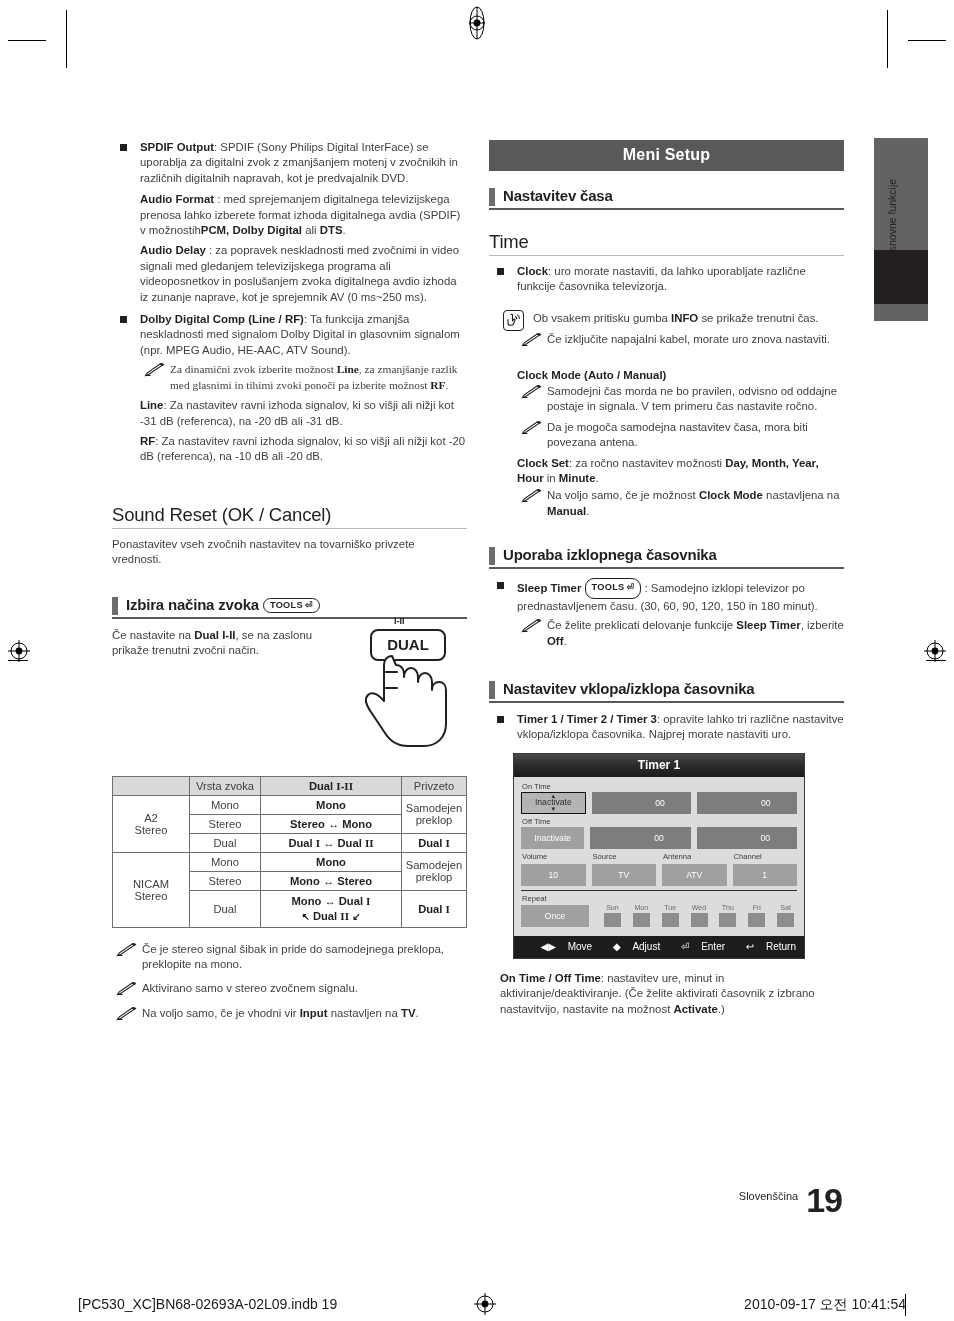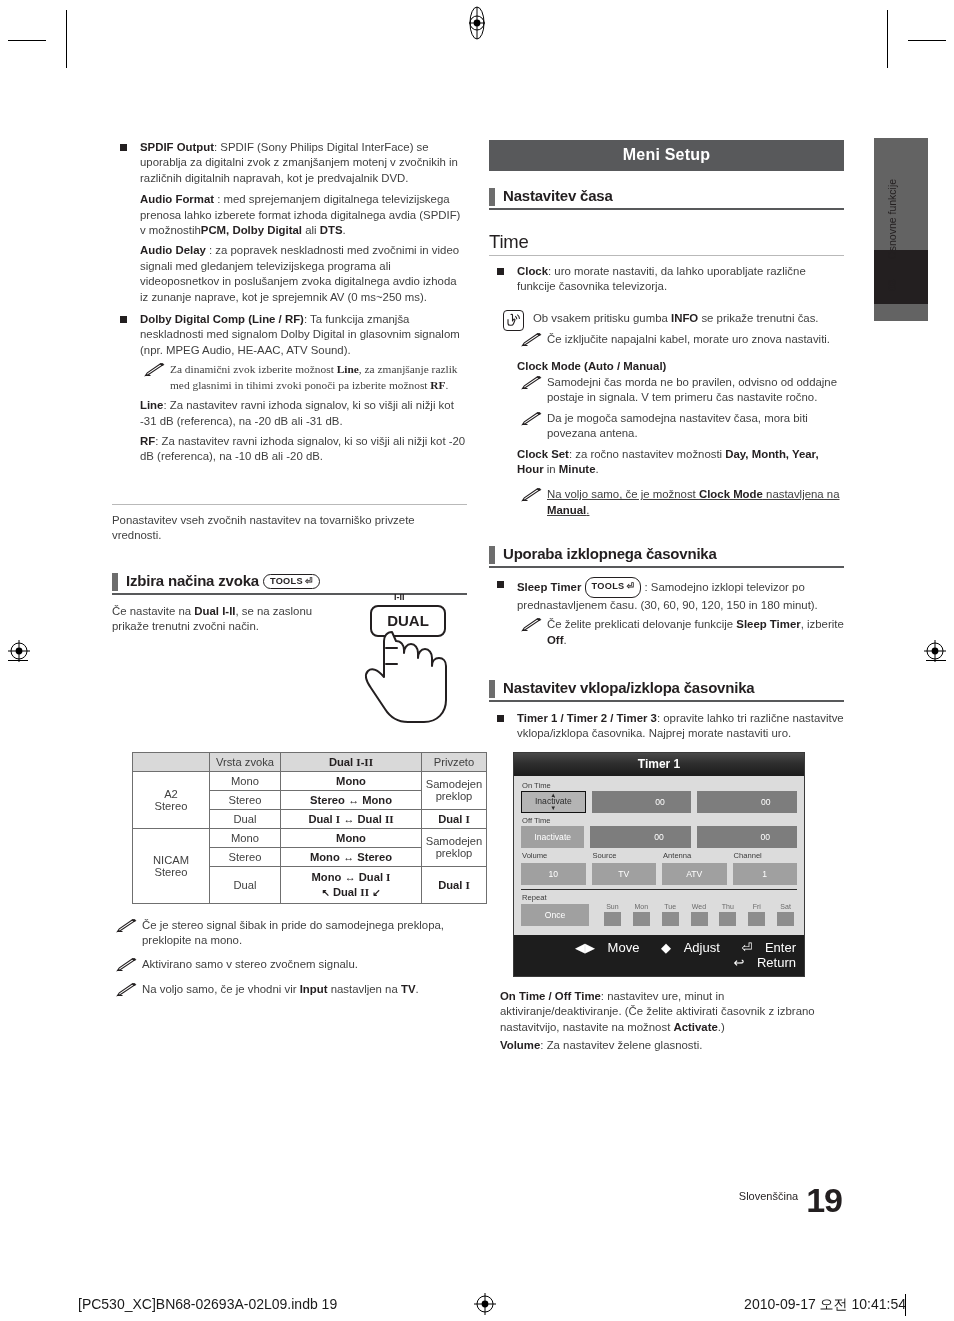--- a/index.html
+++ b/index.html
@@ -94,21 +94,21 @@
   .cell .caret.up{top:1px;}
   .cell .caret.dn{bottom:1px;}
   .quad{display:flex;gap:6px;margin-bottom:2px;}
   .quad > div{flex:1;}
   .sep{border-top:1.4px solid #2b2b2b;margin:4px 0 3px;}
   .repeat-row{display:flex;align-items:flex-end;gap:6px;}
   .daybox{text-align:center;width:26px;}
   .daybox .dn{font-size:7px;color:#6a6a6a;margin-bottom:2px;}
   .daybox .sqd{width:17px;height:14px;background:#8d8d8d;margin:0 auto;}
   .tv-foot{
-    background:#1d1d1d;color:#fff;font-size:13px;text-align:right;
+    background:#1d1d1d;color:#fff;font-size:10px;text-align:right;
     padding:5px 8px 6px 0;margin-top:5px;
   }
   .tv-foot span{margin-left:9px;white-space:nowrap;}
 
   
   .tab-wrap{position:absolute;left:860px;top:138px;width:68px;height:183px;}
   .tab-grey{position:absolute;left:14px;top:0;width:54px;height:183px;background:#636363;}
   .tab-black{position:absolute;left:14px;top:112px;width:54px;height:54px;background:#231f20;}
   .tab-txt{
     position:absolute;left:-58px;top:57px;width:180px;
@@ -201,20 +201,21 @@
 
     <div class="sub body-txt" style="margin-top:4px;">
       <b>Line</b><span>: Za nastavitev ravni izhoda signalov, ki so višji ali nižji kot -31 dB (referenca), na -20 dB ali -31 dB.</span>
     </div>
     <div class="sub body-txt">
       <b>RF</b><span>: Za nastavitev ravni izhoda signalov, ki so višji ali nižji kot -20 dB (referenca), na -10 dB ali -20 dB.</span>
     </div>
 
     <div style="height:34px;"></div>
 
+    <h1 class="sect">Sound Reset (OK / Cancel)</h1>
     <div class="rule-thin"></div>
     <div class="body-txt" style="margin-bottom:28px;">Ponastavitev vseh zvočnih nastavitev na tovarniško privzete vrednosti.</div>
 
     <h2 class="bar">
       <span class="tick"></span>
       <span>Izbira načina zvoka</span>
       <span class="tools"><span>TOOLS</span><span class="arr">⏎</span></span>
     </h2>
     <div class="rule-thick"></div>
 
@@ -232,21 +233,21 @@
         <svg width="118" height="108" viewBox="0 0 118 108" style="position:absolute;left:0;top:38px;">
           <g fill="#ffffff" stroke="#231f20" stroke-width="2" stroke-linejoin="round" stroke-linecap="round">
             <path d="M40 2 c-5 0 -8 4 -8 9 l0 36 c-6 -7 -12 -10 -16 -6 c-4 4 -2 10 3 17 l14 21 c5 8 13 13 23 13 l16 0 c13 0 22 -9 22 -22 l0 -34 c0 -5 -3 -8 -7 -8 c-4 0 -7 3 -7 8 l0 -8 c0 -5 -3 -9 -7 -9 c-4 0 -7 4 -7 9 l0 -5 c0 -5 -3 -9 -7 -9 c-4 0 -7 4 -7 9 l0 -3 c0 -5 -3 -9 -8 -9 z"></path>
             <path d="M34 18 l11 0" fill="none"></path>
             <path d="M34 34 l11 0" fill="none"></path>
           </g>
         </svg>
       </div>
     </div>
 
-    <table class="sound" style="margin-top:8px;margin-left:20px;">
+    <table class="sound" style="margin-top:8px;">
       <thead>
         <tr>
           <th style="width:72px;"></th>
           <th style="width:66px;">Vrsta zvoka</th>
           <th class="b" style="width:136px;">Dual <span class="rn">I</span>-<span class="rn">II</span></th>
           <th>Privzeto</th>
         </tr>
       </thead>
       <tbody>
         <tr>
@@ -357,21 +358,21 @@
       <span class="pencil" style="left:32px;">
         <svg width="22" height="14" viewBox="0 0 22 14">
           <path d="M1.5 12.5 L4.5 11.5 L18 2.5 L16.5 0.8 L3.3 9.8 Z" fill="none" stroke="#231f20" stroke-width="1.1"></path>
           <path d="M16.5 0.8 L18.5 0.2 L20 1.8 L18 2.5 Z" fill="#231f20" stroke="#231f20" stroke-width="0.7"></path>
           <path d="M1.5 12.5 L6.5 12.5" stroke="#231f20" stroke-width="1"></path>
         </svg>
       </span>
       <span>Če izključite napajalni kabel, morate uro znova nastaviti.</span>
     </div>
 
-    <div class="body-txt" style="padding-left:28px;margin-top:11px;">
+    <div class="body-txt" style="padding-left:28px;margin-top:20px;">
       <b>Clock Mode (Auto / Manual)</b>
     </div>
 
     <div class="note body-txt" style="padding-left:58px;margin-top:1px;">
       <span class="pencil" style="left:32px;">
         <svg width="22" height="14" viewBox="0 0 22 14">
           <path d="M1.5 12.5 L4.5 11.5 L18 2.5 L16.5 0.8 L3.3 9.8 Z" fill="none" stroke="#231f20" stroke-width="1.1"></path>
           <path d="M16.5 0.8 L18.5 0.2 L20 1.8 L18 2.5 Z" fill="#231f20" stroke="#231f20" stroke-width="0.7"></path>
           <path d="M1.5 12.5 L6.5 12.5" stroke="#231f20" stroke-width="1"></path>
         </svg>
@@ -387,21 +388,21 @@
           <path d="M1.5 12.5 L6.5 12.5" stroke="#231f20" stroke-width="1"></path>
         </svg>
       </span>
       <span>Da je mogoča samodejna nastavitev časa, mora biti povezana antena.</span>
     </div>
 
     <div class="body-txt" style="padding-left:28px;margin-top:5px;">
       <b>Clock Set</b><span>: za ročno nastavitev možnosti </span><b>Day, Month, Year, Hour</b><span> in </span><b>Minute</b><span>.</span>
     </div>
 
-    <div class="note body-txt" style="padding-left:58px;margin-top:10px;text-decoration:underline;">
+    <div class="note body-txt" style="padding-left:58px;margin-top:2px;">
       <span class="pencil" style="left:32px;">
         <svg width="22" height="14" viewBox="0 0 22 14">
           <path d="M1.5 12.5 L4.5 11.5 L18 2.5 L16.5 0.8 L3.3 9.8 Z" fill="none" stroke="#231f20" stroke-width="1.1"></path>
           <path d="M16.5 0.8 L18.5 0.2 L20 1.8 L18 2.5 Z" fill="#231f20" stroke="#231f20" stroke-width="0.7"></path>
           <path d="M1.5 12.5 L6.5 12.5" stroke="#231f20" stroke-width="1"></path>
         </svg>
       </span>
       <span>Na voljo samo, če je možnost </span><b>Clock Mode</b><span> nastavljena na </span><b>Manual</b><span>.</span>
     </div>
 
@@ -521,23 +522,20 @@
         <span><span>⏎</span> <span>Enter</span></span>
         <span><span>↩</span> <span>Return</span></span>
       </div>
     </div>
 
     <div style="height:12px;"></div>
 
     <div class="body-txt" style="padding-left:11px;">
       <b>On Time / Off Time</b><span>: nastavitev ure, minut in aktiviranje/deaktiviranje. (Če želite aktivirati časovnik z izbrano nastavitvijo, nastavite na možnost </span><b>Activate</b><span>.)</span>
     </div>
-    <div class="body-txt" style="padding-left:11px;margin-top:3px;">
-      <b>Volume</b><span>: Za nastavitev želene glasnosti.</span>
-    </div>
   </div>
 
   <div class="tab-wrap">
     <div class="tab-grey"></div>
     <div class="tab-black"></div>
     <div class="tab-txt">
       <span class="num">03</span>
       <span style="display:inline-block;width:14px;"></span>
       <span>Osnovne funkcije</span>
     </div>

